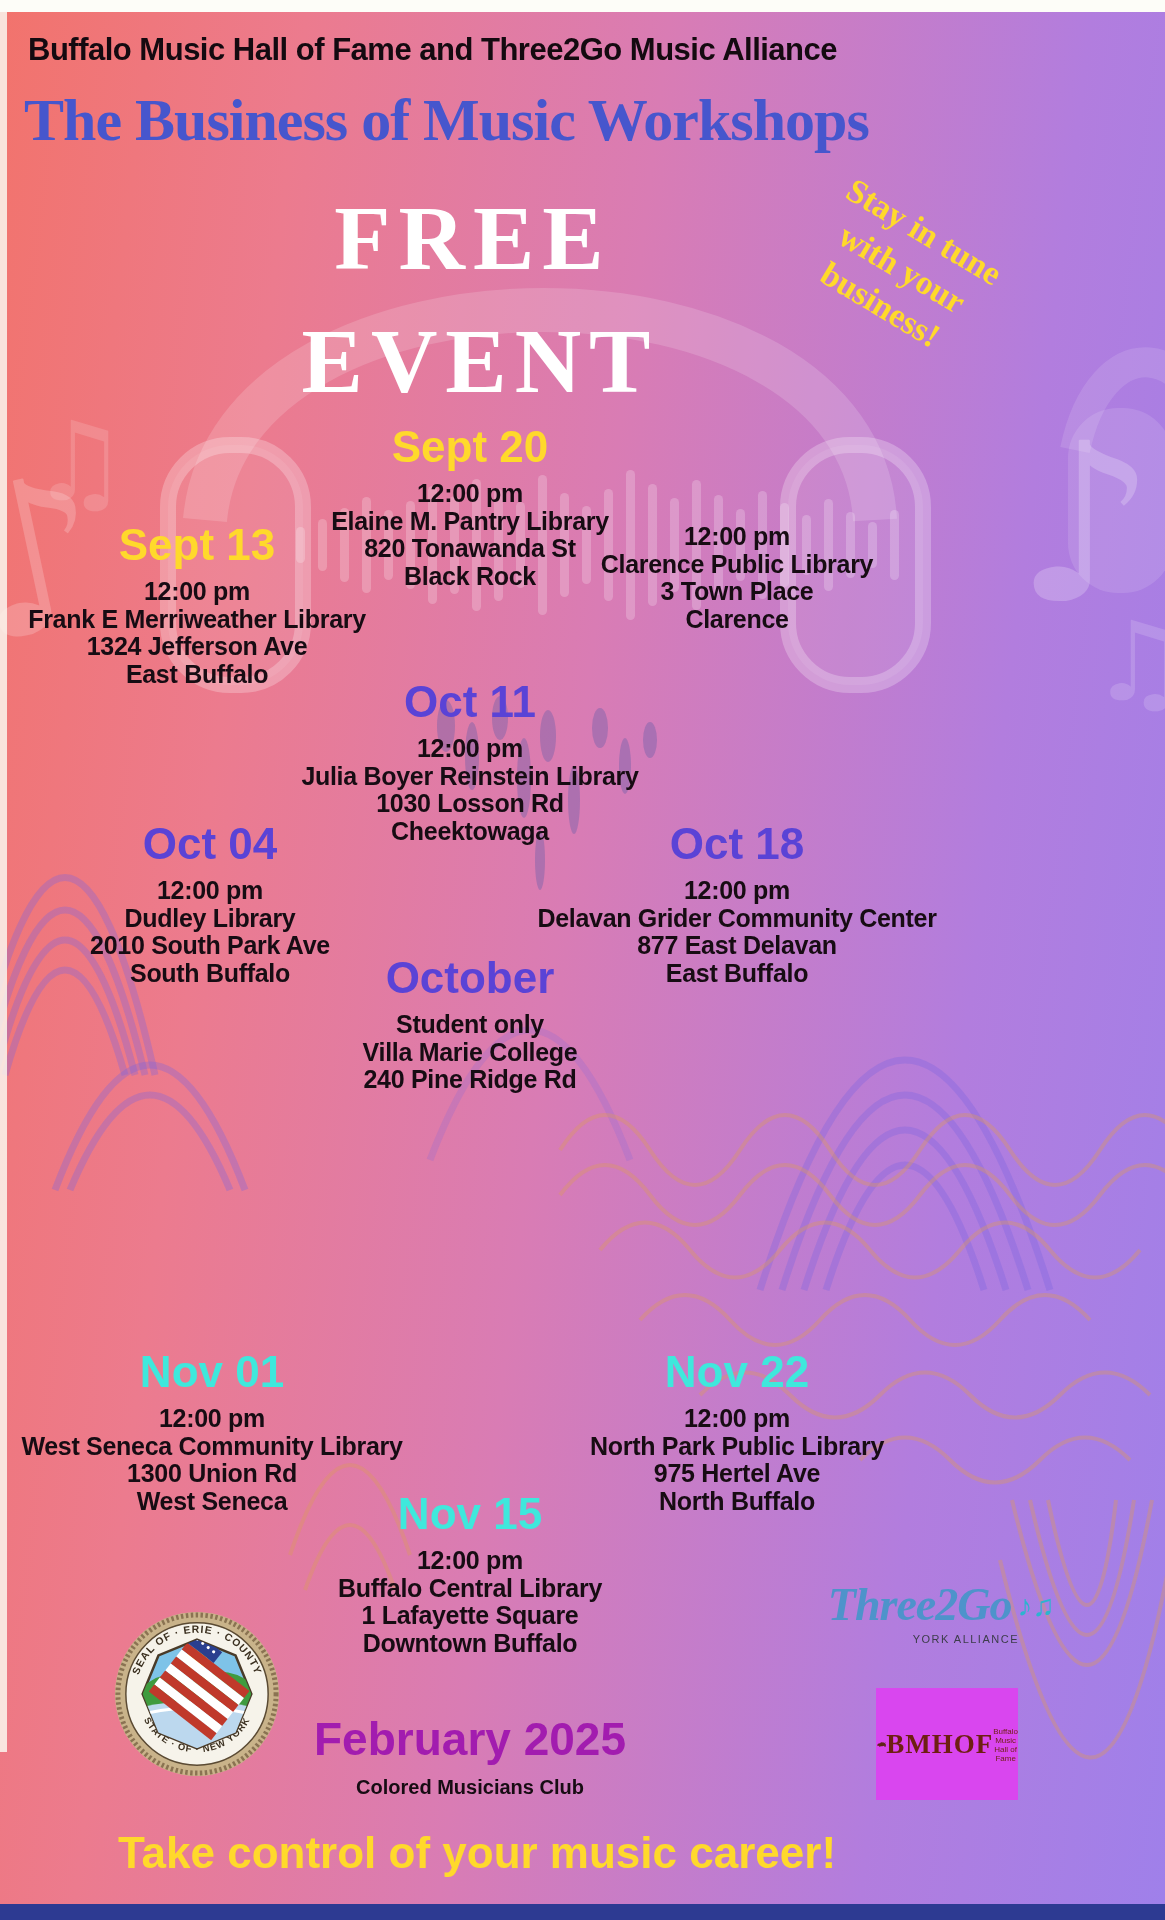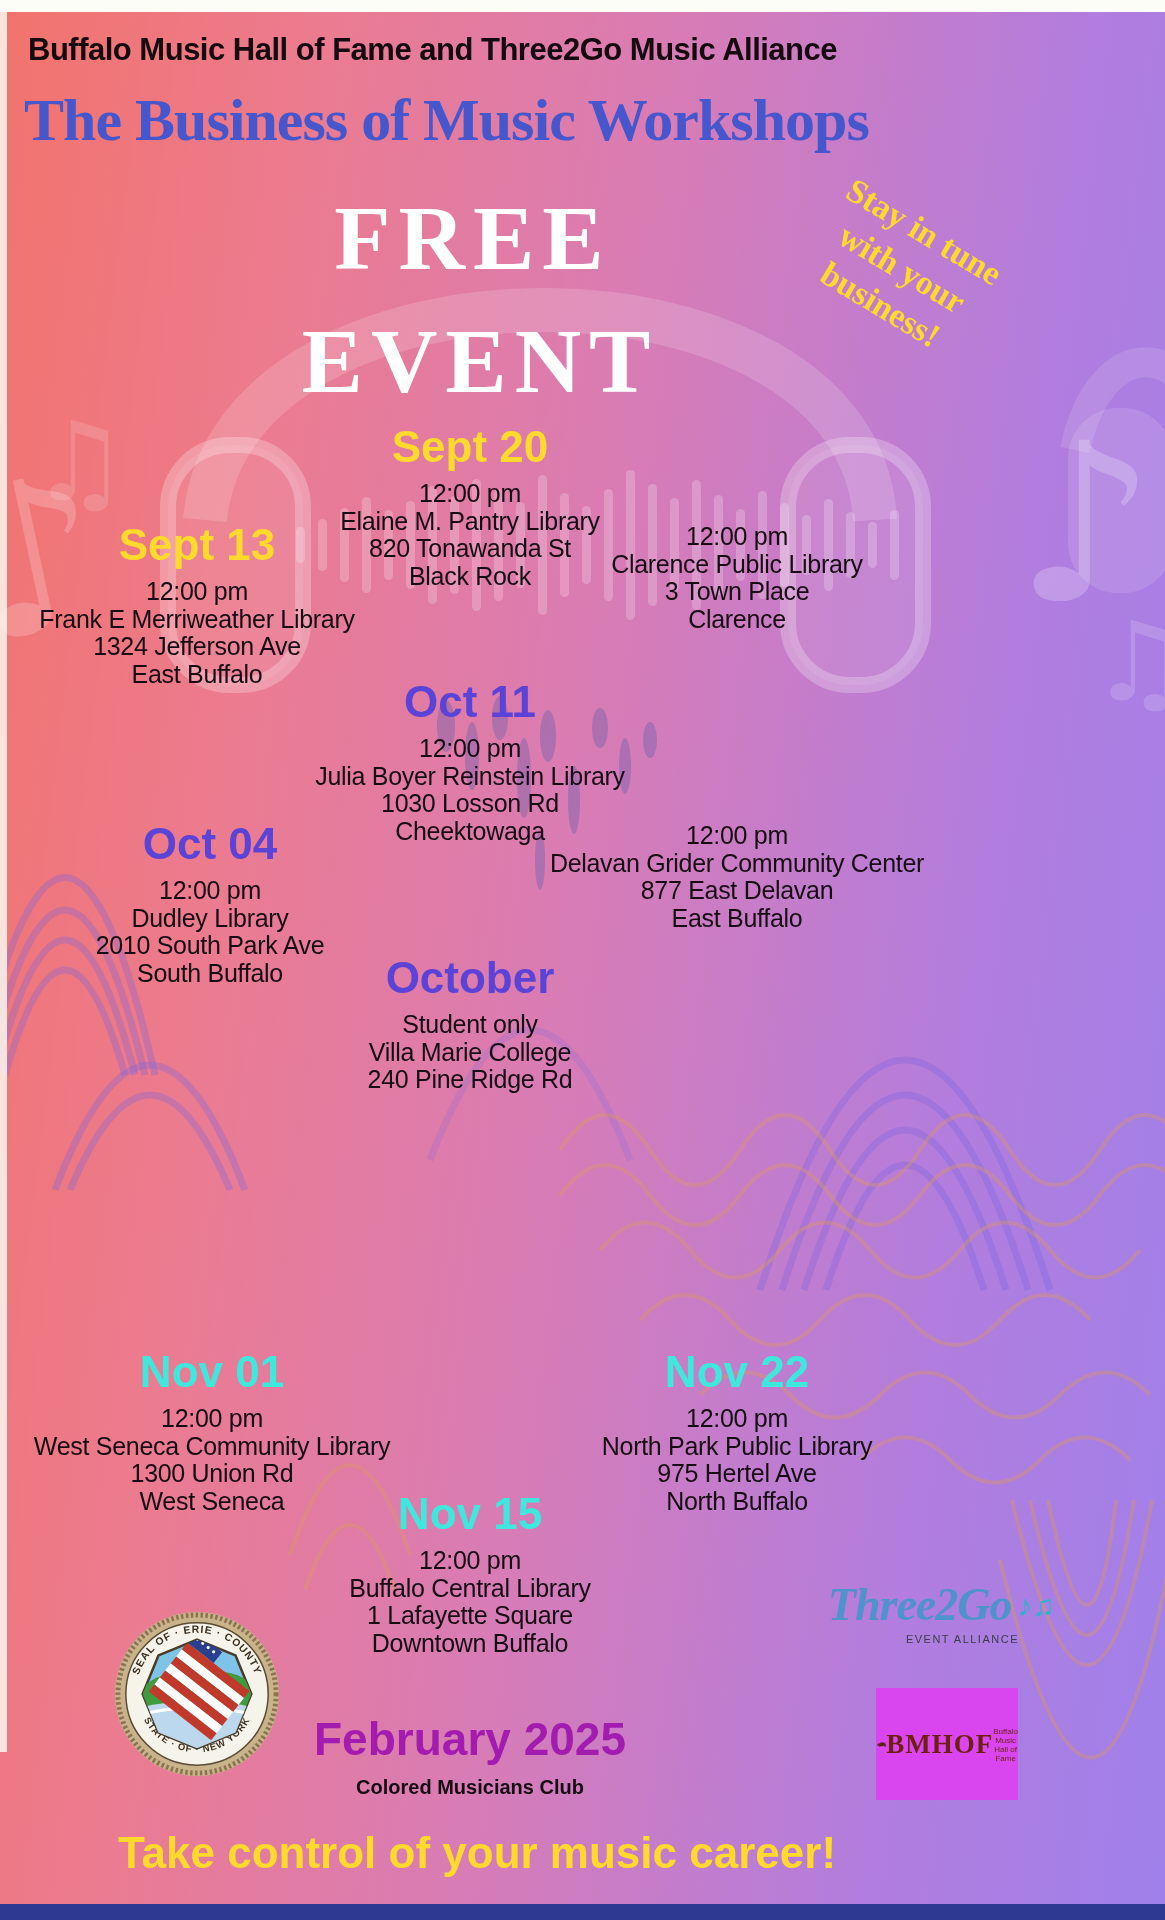--- a/index.html
+++ b/index.html
@@ -18,21 +18,21 @@
   .poster-title{left:24px;top:86px;font-family:"Liberation Serif",serif;font-weight:bold;font-size:60px;letter-spacing:-1px;color:var(--blue);}
   .free{font-family:"Liberation Serif",serif;font-weight:bold;font-size:92px;letter-spacing:8px;color:#fff;transform:translateX(-50%);white-space:nowrap;}
   .tagline{left:787px;top:205px;width:230px;transform:rotate(31deg);text-align:center;
     font-family:"Liberation Serif",serif;font-weight:bold;font-size:34px;line-height:1.25;color:var(--yellow);}
 
   .event{position:absolute;z-index:2;transform:translateX(-50%);text-align:center;white-space:nowrap;}
   .edate{font-weight:bold;font-size:44px;line-height:1;margin-bottom:11px;}
   .c-yellow .edate{color:var(--yellow);}
   .c-purple .edate{color:var(--purple);}
   .c-cyan .edate{color:var(--cyan);}
-  .eline{font-weight:normal;font-size:25px;line-height:1.1;letter-spacing:-.3px;color:var(--ink);}
+  .eline{font-weight:bold;font-size:25px;line-height:1.1;letter-spacing:-.3px;color:var(--ink);}
 
   .final-event{left:470px;top:1712px;transform:translateX(-50%);text-align:center;white-space:nowrap;}
   .final-date{font-weight:bold;font-size:46px;color:#a21caf;}
   .final-venue{font-weight:bold;font-size:20px;color:var(--ink);margin-top:10px;}
   .cta{left:477px;top:1828px;transform:translateX(-50%);font-weight:bold;font-size:44px;color:var(--yellow);white-space:nowrap;}
 
   .seal{left:113px;top:1610px;width:168px;height:168px;}
   .three2go{left:795px;top:1578px;width:260px;display:flex;flex-direction:column;align-items:flex-end;}
   .t2g-row{display:flex;align-items:flex-end;}
   .t2g-name{font-family:"Liberation Serif",serif;font-style:italic;font-weight:bold;font-size:46px;color:#4e93cb;letter-spacing:-1px;}
@@ -176,20 +176,21 @@
 
 <div class="event c-purple" style="left:210px;top:822px;">
   <div class="edate">Oct 04</div>
   <div class="eline">12:00 pm</div>
   <div class="eline">Dudley Library</div>
   <div class="eline">2010 South Park Ave</div>
   <div class="eline">South Buffalo</div>
 </div>
 
 <div class="event c-purple" style="left:737px;top:822px;">
+  <div class="edate">Oct 18</div>
   <div class="eline">12:00 pm</div>
   <div class="eline">Delavan Grider Community Center</div>
   <div class="eline">877 East Delavan</div>
   <div class="eline">East Buffalo</div>
 </div>
 
 <div class="event c-purple" style="left:470px;top:956px;">
   <div class="edate">October</div>
   <div class="eline">Student only</div>
   <div class="eline">Villa Marie College</div>
@@ -264,21 +265,21 @@
         <circle cx="72" cy="41" r="1.6" fill="#fff"></circle>
     </g>
   </g>
 </svg>
 
 <div class="layer three2go">
   <div class="t2g-row">
     <span class="t2g-name">Three2Go</span>
     <span class="t2g-notes">♪♫</span>
   </div>
-  <div class="t2g-sub">EVENT ALLIANCE</div>
+  <div class="t2g-sub">YORK ALLIANCE</div>
 </div>
 
 <div class="layer bmhof">
   <svg width="76" height="44" viewBox="0 0 110 70">
     <path d="M14,52 C12,34 30,24 44,26 C48,14 64,12 72,20 C84,15 96,22 98,33 C106,36 109,44 106,52 L101,66 L92,66 L90,55 C77,61 57,61 48,56 L46,67 L37,67 L35,54 C24,55 16,57 14,52 Z" fill="#5d2418"></path>
     <path d="M96,24 q8,-8 12,-2 q-5,2 -8,8 Z" fill="#5d2418"></path>
   </svg>
   <div class="bmhof-acronym">BMHOF</div>
   <div class="bmhof-sub">Buffalo Music Hall of Fame</div>
 </div>

